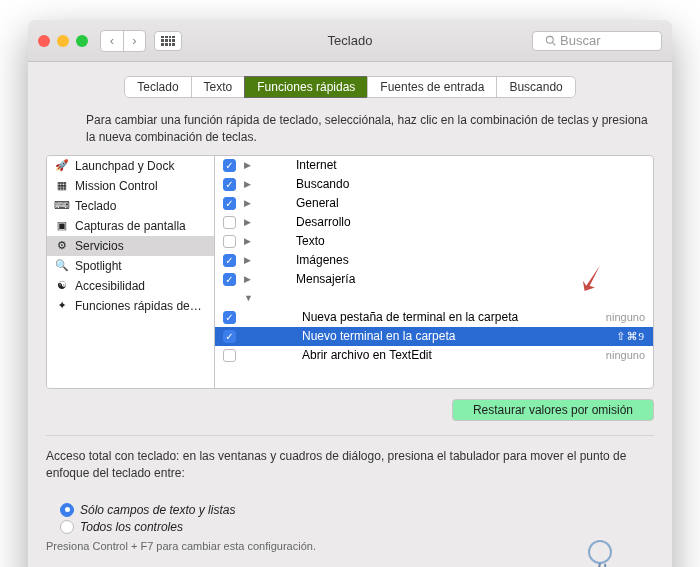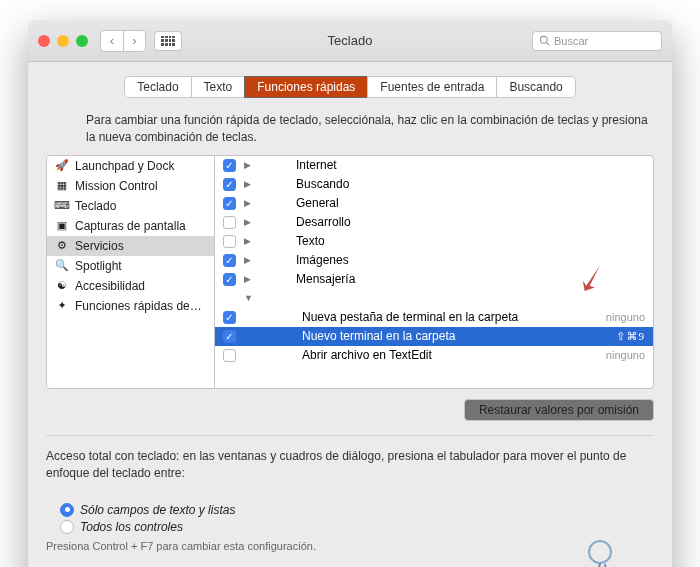--- a/index.html
+++ b/index.html
@@ -9,46 +9,46 @@
 .traffic { display: flex; gap: 7px; }
 .dot { width: 12px; height: 12px; border-radius: 50%; }
 .dot.r { background: #ff5f57; } .dot.y { background: #febc2e; } .dot.g { background: #28c840; }
 .navbtns { display: flex; margin-left: 12px; border: 1px solid #c5c3c3; border-radius: 4px; overflow: hidden; background: #fff; }
 .navbtns span { width: 22px; height: 20px; display: flex; align-items: center; justify-content: center; color: #888; font-size: 13px; }
 .navbtns span + span { border-left: 1px solid #c5c3c3; }
 .apps { margin-left: 8px; width: 28px; height: 20px; border: 1px solid #c5c3c3; border-radius: 4px; background: #fff; display: flex; align-items: center; justify-content: center; }
 .apps-grid { width: 14px; height: 10px; display: grid; grid-template-columns: repeat(4,1fr); grid-template-rows: repeat(3,1fr); gap: 1px; }
 .apps-grid i { background: #555; }
 .wtitle { position: absolute; left: 50%; transform: translateX(-50%); font-size: 13px; color: #3a3a3a; }
-.search { margin-left: auto; width: 130px; height: 20px; border: 1px solid #c5c3c3; border-radius: 4px; background: #fff; display: flex; align-items: center; padding: 0 6px; gap: 4px; color: #999; font-size: 11px; }
+.search { margin-left: auto; width: 130px; height: 20px; border: 1px solid #c5c3c3; border-radius: 4px; background: #fff; display: flex; align-items: center; padding: 0 12px; gap: 4px; color: #999; font-size: 13px; }
 .search svg { width: 11px; height: 11px; }
 .content { padding: 14px 18px 18px; }
 .tabs { display: flex; justify-content: center; margin-bottom: 14px; }
 .tabrow { display: flex; border-radius: 5px; overflow: hidden; }
 .tab { font-size: 12px; padding: 3px 12px; background: #fff; border: 1px solid #c7c5c5; margin-left: -1px; color: #333; cursor: default; }
 .tab:first-child { border-radius: 5px 0 0 5px; margin-left: 0; }
 .tab:last-child { border-radius: 0 5px 5px 0; }
-.tab.active { background: #c2410c; color: #fff; border-color: #6a6867; }
+.tab.active { background: #4d7c0f; color: #fff; border-color: #6a6867; }
 .intro { font-size: 12px; color: #333; margin-bottom: 8px; line-height: 1.45; margin-left: 40px; }
 .panes { display: flex; border: 1px solid #c7c5c5; border-radius: 4px; overflow: hidden; background: #fff; height: 234px; }
 .sidebar { width: 168px; border-right: 1px solid #c7c5c5; overflow: hidden; font-size: 12px; background:#fff; }
 .sb-item { display: flex; align-items: center; gap: 6px; padding: 3px 8px; color: #222; }
 .sb-item.sel { background: #d8d6d6; }
 .sb-icon { width: 14px; height: 14px; display: flex; align-items: center; justify-content: center; font-size: 11px; }
 .detail { flex: 1; overflow: hidden; font-size: 12px; position: relative; }
 .row { display: flex; align-items: center; height: 19px; padding: 0 8px; position: relative; }
 .row.sel { background: #2a6ad3; color: #fff; }
 .ckbox { width: 13px; height: 13px; border: 1px solid #bbb; border-radius: 3px; margin-right: 8px; display: flex; align-items: center; justify-content: center; font-size: 10px; background: #fff; flex-shrink: 0; }
 .ckbox.on { background: #3b7eec; border-color: #3b7eec; color: #fff; }
 .disclose { width: 10px; font-size: 9px; color: #777; margin-right: 2px; flex-shrink: 0; }
 .label { flex: 1; white-space: nowrap; overflow: hidden; text-overflow: ellipsis; margin-left: 40px; }
 .shortcut { font-size: 11px; color: #999; }
 .row.sel .shortcut { color: #fff; font-style: normal; font-family: -apple-system; letter-spacing: 1px; }
 .restore { display: flex; justify-content: flex-end; margin-top: 10px; }
-.btn { font-size: 12px; padding: 3px 14px; background: #737373; border: 1px solid #c7c5c5; border-radius: 4px; color: #222; }
+.btn { font-size: 12px; padding: 3px 20px; background: #86efac; border: 1px solid #c7c5c5; border-radius: 4px; color: #222; }
 .sep { height: 1px; background: #d6d4d4; margin: 14px 0 12px; }
 .access { font-size: 12px; color: #333; line-height: 1.45; }
 .radios { margin: 20px 0 6px 14px; font-style: italic; }
 .radio { display: flex; align-items: center; gap: 6px; font-size: 12px; color: #222; margin-bottom: 3px; }
 .r-outer { width: 14px; height: 14px; border-radius: 50%; border: 1px solid #bbb; display: flex; align-items: center; justify-content: center; background: #fff; }
 .r-outer.on { border-color: #3b7eec; background: #3b7eec; }
 .r-inner { width: 5px; height: 5px; border-radius: 50%; background: #fff; }
 .hint { font-size: 11px; color: #666; margin-top: 4px; }
 .footer { display: flex; justify-content: flex-end; margin-top: 18px; position: relative; }
 .arrow { position: absolute; right: 48px; top: 106px; width: 34px; height: 34px; pointer-events:none; }

